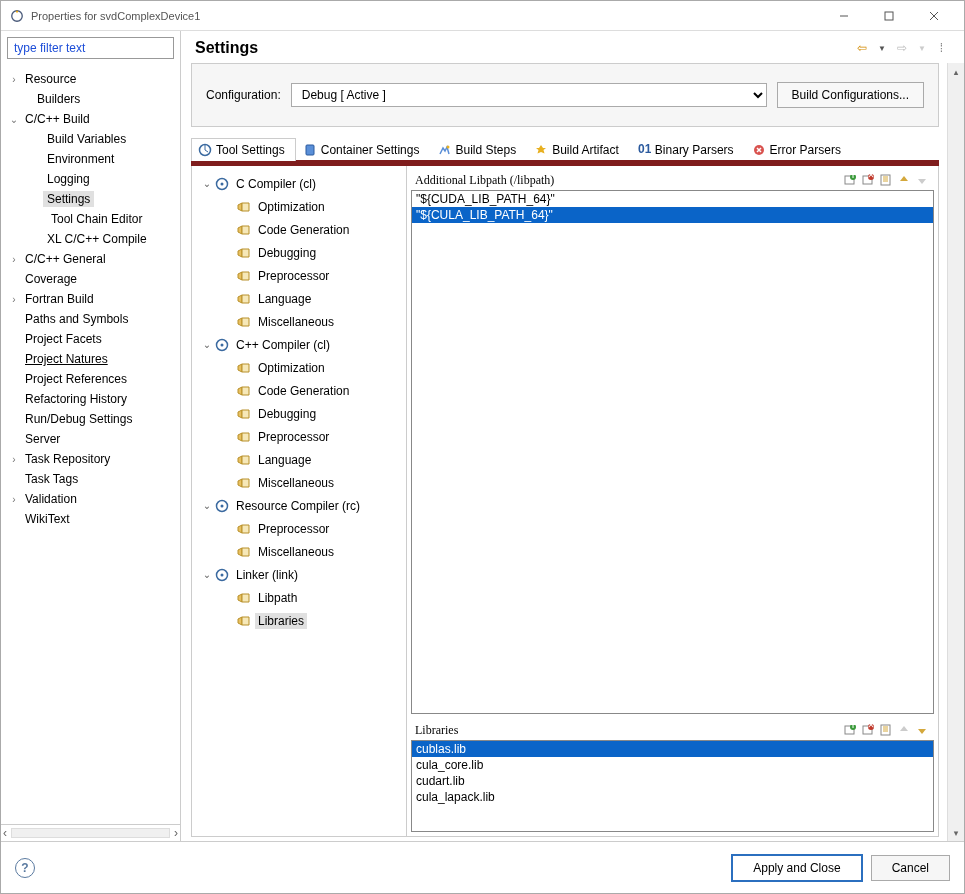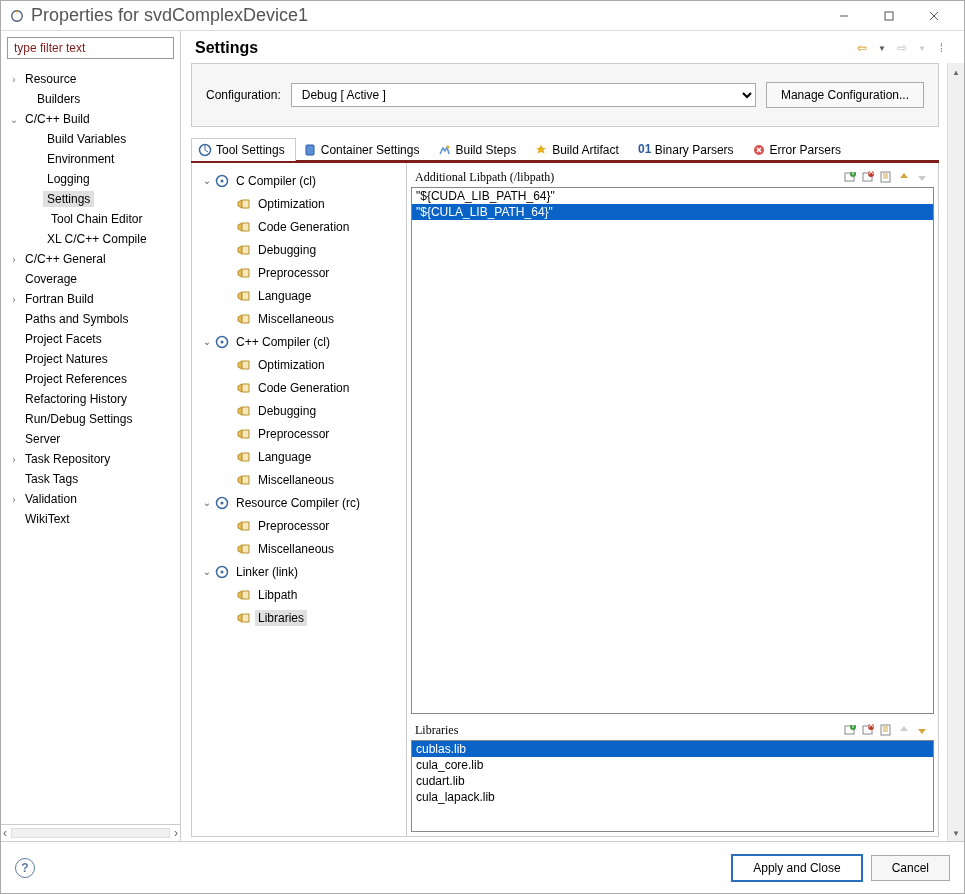--- a/index.html
+++ b/index.html
@@ -1,43 +1,43 @@
 <!DOCTYPE html>
 <html><head>
 <meta charset="utf-8">
 <style>
 * { box-sizing: border-box; margin: 0; padding: 0; font-family: "Segoe UI", Tahoma, sans-serif; font-size: 12px; }
 body { background: #fff; width: 965px; height: 894px; overflow: hidden; display: flex; flex-direction: column; border: 1px solid #aaa; }
 .titlebar { height: 30px; display: flex; align-items: center; padding: 0 8px; color: #555; border-bottom: 1px solid #ddd; }
 .titlebar .ticon { width: 16px; height: 16px; margin-right: 6px; display: inline-flex; align-items: center; justify-content: center; }
-.titlebar .title { flex: 1; font-size: 18px; }
+.titlebar .title { flex: 1; font-size: 11px; }
 .winbtn { width: 45px; height: 28px; display: flex; align-items: center; justify-content: center; color: #555; }
 .body { flex: 1; display: flex; min-height: 0; }
 .leftcol { width: 180px; display: flex; flex-direction: column; border-right: 1px solid #ccc; }
-.filterbox { margin: 6px; border: 1px solid #999; padding: 3px 6px; color: #7f1d1d; }
+.filterbox { margin: 6px; border: 1px solid #999; padding: 3px 6px; color: #1d4ed8; }
 .treepane { flex: 1; overflow: hidden; padding-top: 4px; }
 .treerow { display: flex; align-items: center; height: 20px; padding-left: 6px; white-space: nowrap; }
 .treerow .arrow { width: 14px; text-align: center; color: #777; font-size: 10px; }
 .treerow .label { padding: 1px 4px; }
 .treerow.sel .label { background: #e0e0e0; }
 .leftscroll { height: 17px; border-top: 1px solid #ccc; display: flex; justify-content: space-between; padding: 0 2px; color: #666; align-items: center; }
 .leftscroll .track { flex: 1; margin: 0 4px; height: 10px; background: #f0f0f0; border: 1px solid #ddd; }
 .rightcol { flex: 1; display: flex; flex-direction: column; min-width: 0; }
 .heading { display: flex; align-items: center; padding: 8px 14px 6px 14px; }
 .heading h1 { font-size: 16px; font-weight: 600; flex: 1; }
 .navicons { display: flex; gap: 4px; align-items: center; }
 .navicons .ic { width: 16px; height: 16px; display: inline-flex; align-items: center; justify-content: center; font-size: 12px; }
 .contentwrap { flex: 1; display: flex; min-height: 0; }
 .contentscroll { width: 17px; background: #f0f0f0; border-left: 1px solid #ddd; display: flex; flex-direction: column; align-items: center; }
 .contentscroll .arrow { height: 17px; color: #666; font-size: 9px; display: flex; align-items: center; }
 .content { flex: 1; display: flex; flex-direction: column; padding: 0 4px 4px 10px; min-height: 0; }
 .configpanel { border: 1px solid #ccc; background: #f6f6f6; padding: 18px 14px; display: flex; align-items: center; gap: 10px; margin-right: 4px; }
 .configpanel select { flex: 1; padding: 3px 6px; border: 1px solid #aaa; background: #fff; font-size: 12px; }
 .configpanel button { padding: 5px 14px; border: 1px solid #aaa; background: #f8f8f8; font-size: 12px; }
-.tabs { display: flex; border-bottom: 3px solid #7f1d1d; margin-top: 10px; margin-right: 4px; text-align: center; }
+.tabs { display: flex; border-bottom: 6px solid #7f1d1d; margin-top: 10px; margin-right: 4px; text-align: center; }
 .tab { padding: 4px 10px 4px 6px; display: flex; align-items: center; gap: 4px; border: 1px solid transparent; border-bottom: none; position: relative; top: 1px; font-size: 12px; }
 .tab.active { background: #fff; border-color: #ccc; }
 .tab .ticon { width: 14px; height: 14px; display: inline-flex; align-items: center; justify-content: center; }
 .tabbody { flex: 1; display: flex; border: 1px solid #ccc; border-top: none; margin-right: 4px; min-height: 0; }
 .tooltree { width: 215px; border-right: 1px solid #ccc; padding: 6px 2px; overflow: hidden; }
 .ttrow { display: flex; align-items: center; height: 23px; white-space: nowrap; }
 .ttrow .arrow { width: 14px; text-align: center; color: #666; font-size: 10px; }
 .ttrow .icon { width: 16px; height: 14px; display: inline-flex; align-items: center; justify-content: center; margin-right: 3px; }
 .ttrow .label { padding: 1px 3px; }
 .ttrow.sel .label { background: #e0e0e0; }
@@ -143,21 +143,21 @@
           <span class="label">Fortran Build</span>
         </div>
         <div class="treerow" style="padding-left: 6px;">
           <span class="arrow"></span>
           <span class="label">Paths and Symbols</span>
         </div>
         <div class="treerow" style="padding-left: 6px;">
           <span class="arrow"></span>
           <span class="label">Project Facets</span>
         </div>
-        <div class="treerow" style="padding-left: 6px;">
+        <div class="treerow" style="padding-left: 6px; text-decoration: underline;">
           <span class="arrow"></span>
           <span class="label">Project Natures</span>
         </div>
         <div class="treerow" style="padding-left: 6px;">
           <span class="arrow"></span>
           <span class="label">Project References</span>
         </div>
         <div class="treerow" style="padding-left: 6px;">
           <span class="arrow"></span>
           <span class="label">Refactoring History</span>
@@ -207,21 +207,21 @@
     </div>
 
     <div class="contentwrap">
       <div class="content">
 
         <div class="configpanel">
           <span>Configuration:</span>
           <select>
             <option>Debug  [ Active ]</option>
           </select>
-          <button>Manage Configuration...</button>
+          <button>Build Configurations...</button>
         </div>
 
         <div class="tabs" id="tabs">
             <div class="tab active">
               <span class="ticon">
                 <svg width="14" height="14" viewBox="0 0 14 14">
                   <circle cx="7" cy="7" r="5.5" fill="none" stroke="#3b6aa0" stroke-width="1.5"></circle>
                   <path d="M7 2v5l3 2" stroke="#3b6aa0" fill="none"></path>
                 </svg>
               </span>

